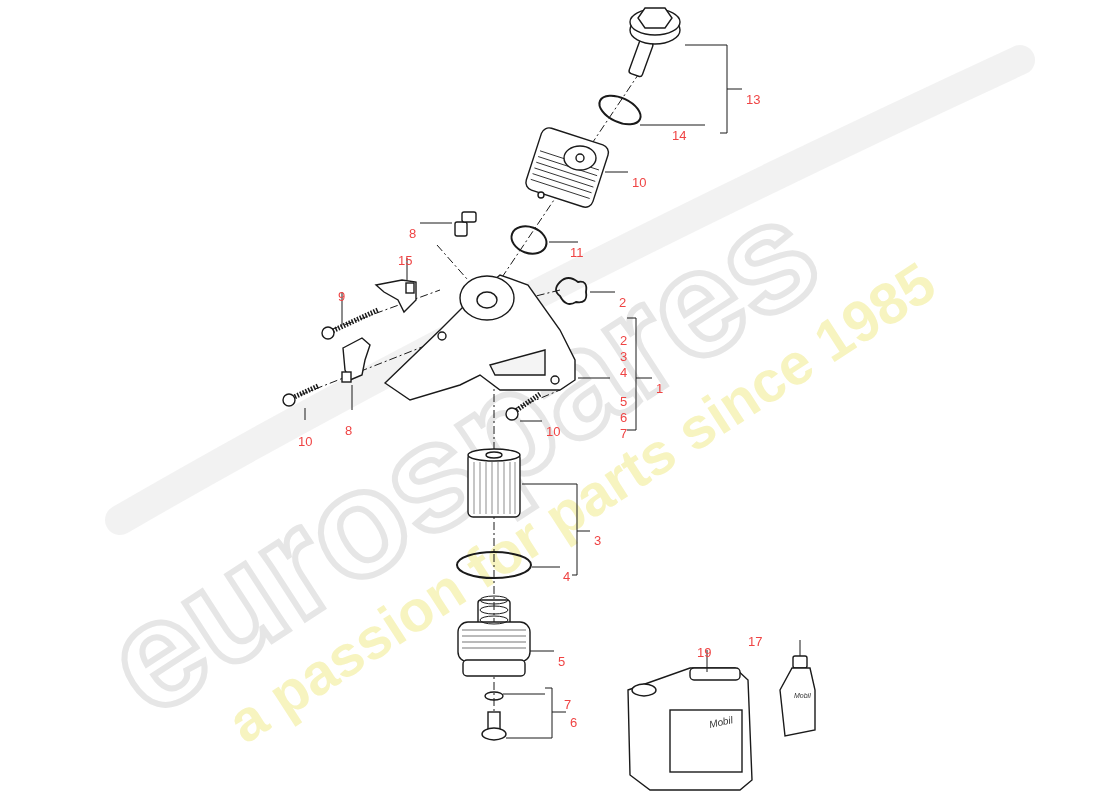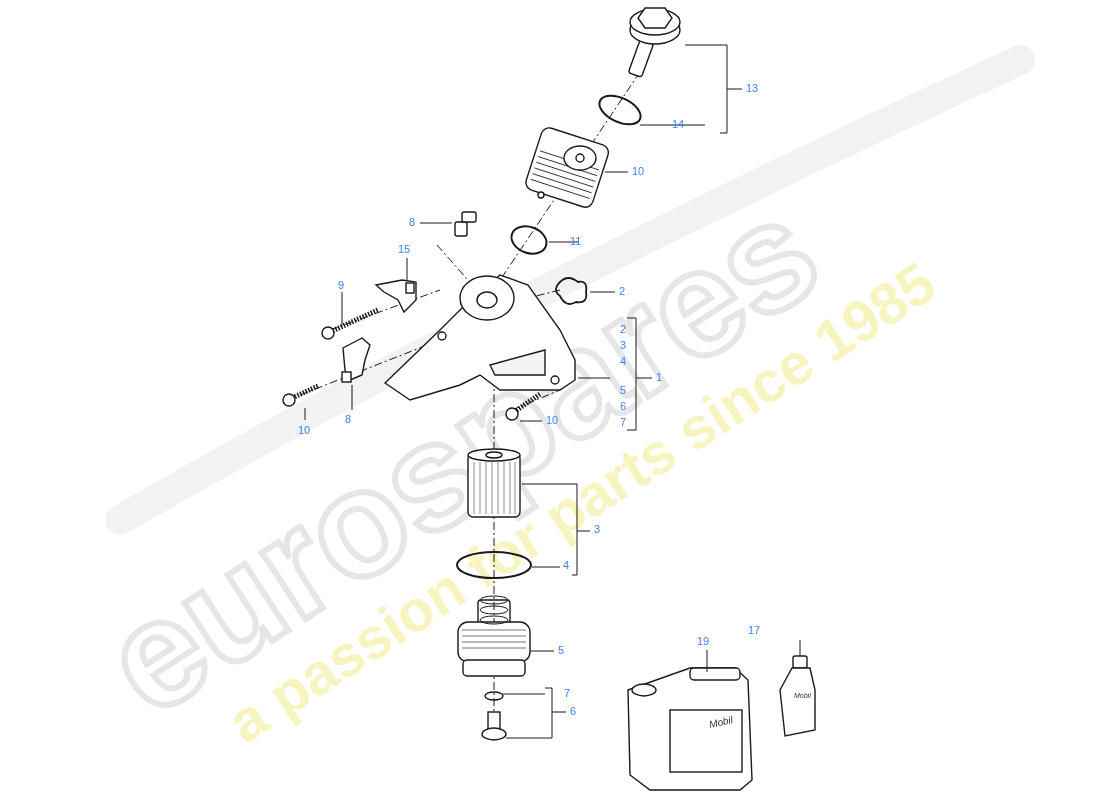--- a/index.html
+++ b/index.html
@@ -1,19 +1,19 @@
 <!DOCTYPE html>
 <html><head>
 <meta charset="utf-8">
 <style>
   html, body { margin:0; padding:0; background:#ffffff; }
   body { width:1100px; height:800px; position:relative; overflow:hidden; font-family:"Liberation Sans", sans-serif; }
   #diagram { position:absolute; left:0; top:0; width:1100px; height:800px; }
   .wm-text { font-family:"Liberation Sans", sans-serif; font-weight:bold; }
-  .callout { position:absolute; font-size:11px; color:#3b82f6; line-height:1; font-family:"Liberation Sans", sans-serif; }
+  .callout { position:absolute; font-size:13px; color:#ef4444; line-height:1; font-family:"Liberation Sans", sans-serif;margin-top:10px; }
 </style>
 </head>
 <body>
 
 <svg id="diagram" viewBox="0 0 1100 800" xmlns="http://www.w3.org/2000/svg">
 
   <g>
     <path d="M120 520 Q 500 300 1020 60" stroke="#efefef" stroke-width="30" fill="none" stroke-linecap="round" opacity="0.8"></path>
     <text class="wm-text" x="150" y="720" font-size="150" fill="none" stroke="#e6e6e6" stroke-width="6" transform="rotate(-33 150 720)">eurospares</text>
     <text class="wm-text" x="245" y="745" font-size="58" font-weight="normal" fill="#f7f4c0" transform="rotate(-33 245 745)">a passion for parts since 1985</text>

